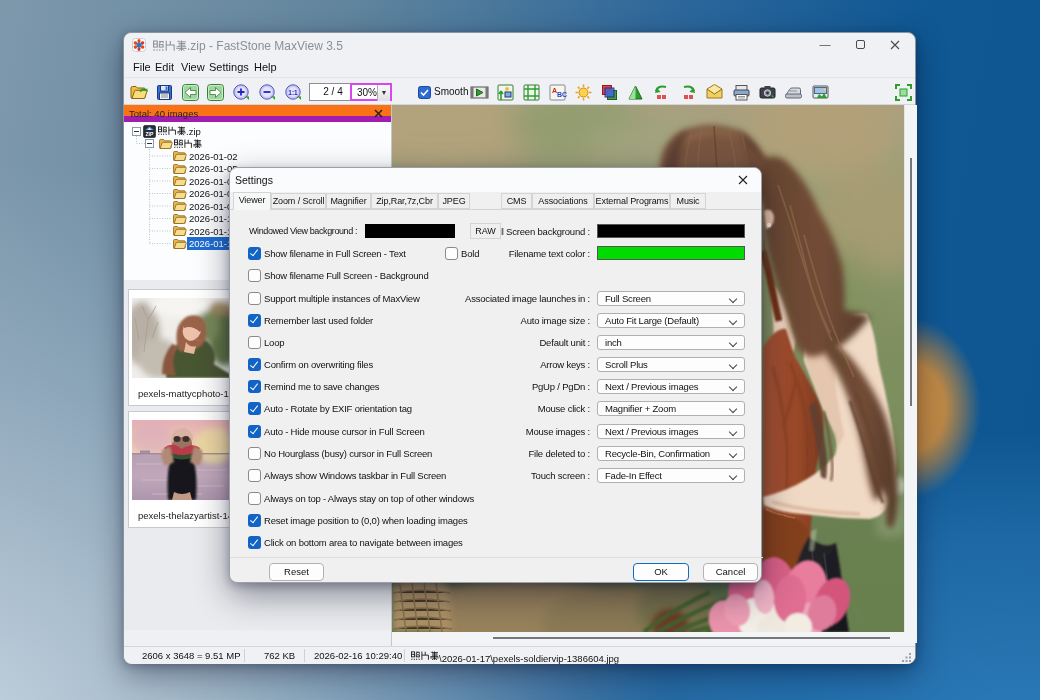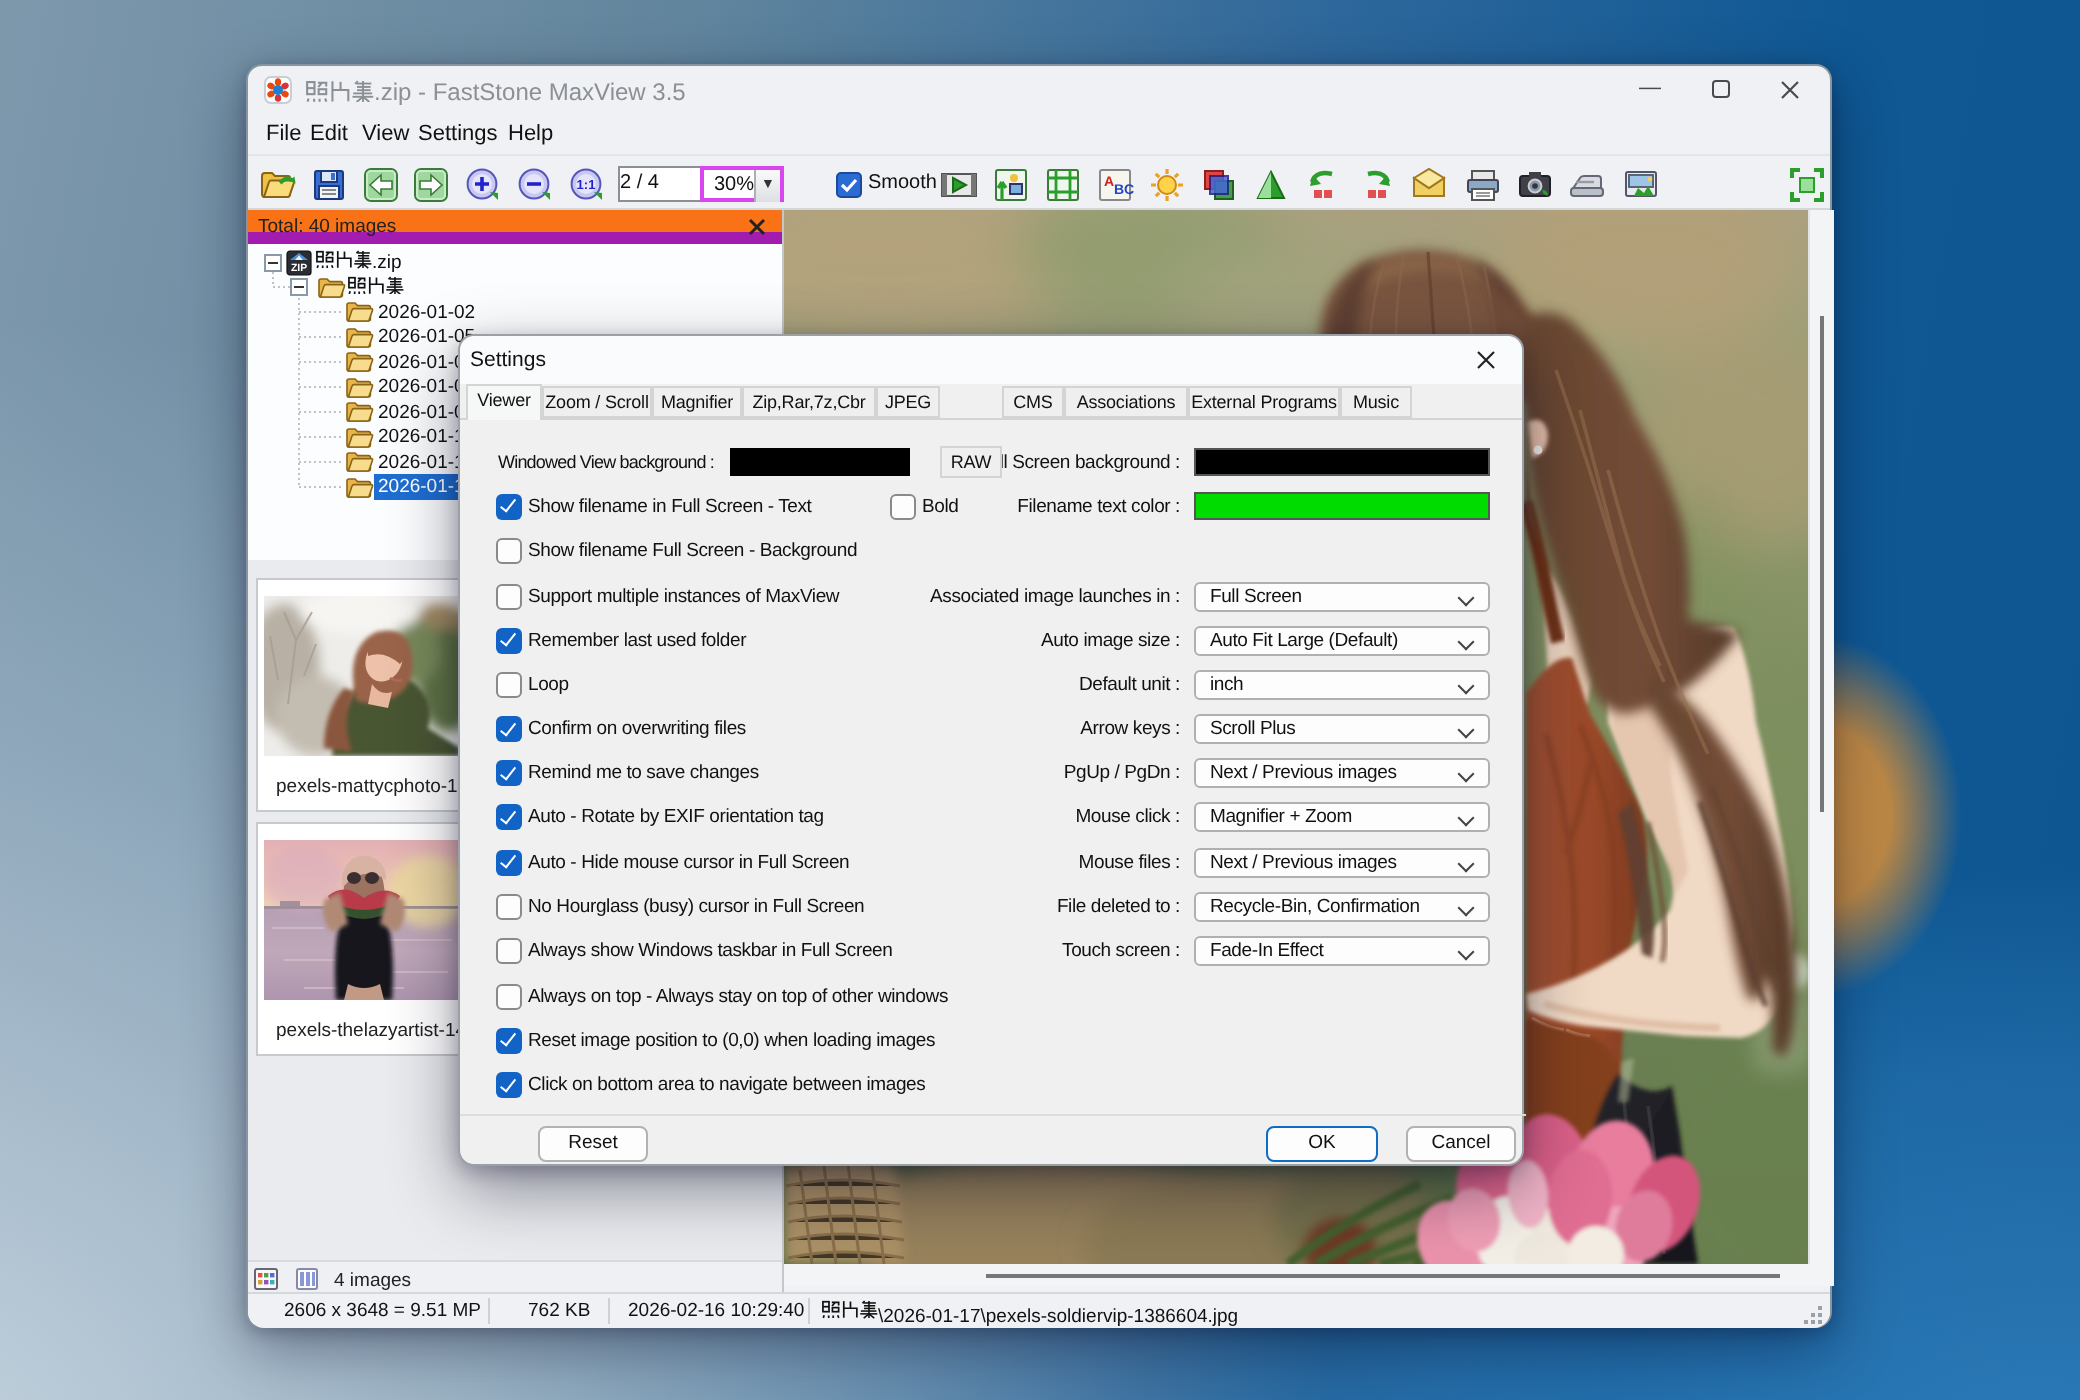--- a/index.html
+++ b/index.html
@@ -10,21 +10,21 @@
 radial-gradient(ellipse 1000px 800px at -5% 105%, rgba(205,218,229,.9) 0%, rgba(172,192,209,.45) 45%, rgba(172,192,209,0) 72%),
 linear-gradient(100deg,#7e98ac 0%, #61859d 30%, #2d679b 58%, #0f5894 80%, #0e5691 100%);}
 .abs{position:absolute;}
 #win{left:123px;top:32px;width:793px;height:632px;background:#eff1f4;border-radius:8px;
 border:1px solid #8795a1;box-shadow:0 10px 30px rgba(0,0,30,.38),0 2px 8px rgba(0,0,30,.22);}
 #titlebar{left:0;top:0;width:100%;height:24px;font-size:12px;color:#8b9096;}
 .capbtn{top:0;width:34px;height:24px;color:#4a4a4a;font-size:11px;text-align:center;line-height:23px;}
 #menubar{left:0;top:24px;width:100%;height:20px;font-size:11px;color:#111;}
 #menubar span{position:absolute;top:4px;}
 #toolbar{left:0;top:44px;width:100%;height:28px;border-top:1px solid #e3e5e8;border-bottom:1px solid #d4d7da;background:#eff1f4;}
-#pagebox{left:185px;top:5px;width:48px;height:18px;background:#fff;border:1px solid #8a9096;font-size:10px;text-align:left;line-height:16px;color:#111;}
+#pagebox{left:185px;top:5px;width:48px;height:18px;background:#fff;border:1px solid #8a9096;font-size:10px;text-align:center;line-height:16px;color:#111;}
 #zoombox{left:226px;top:5px;width:42px;height:18px;background:#fff;border:2px solid #d946ef;font-size:10px;color:#111;}
 #zoomdrop{right:0;top:0;width:13px;height:16px;background:linear-gradient(#fafafa,#dde0e4);border-left:1px solid #aab0b6;font-size:7px;text-align:center;line-height:15px;color:#333;}
 #smoothlbl{left:310px;top:8px;font-size:10px;color:#111;}
 #lpanel{left:0;top:72px;width:268px;height:542px;background:#eef0f3;border-right:1px solid #c3c8cd;font-size:9.5px;}
 #lphead{left:0;top:0;width:100%;height:17px;background:#f97316;border-bottom:6px solid #a21caf;color:#222;}
 #tree{left:0;top:17px;width:100%;height:158px;background:#fcfdfe;color:#111;}
 .trow{position:absolute;height:13px;line-height:13px;white-space:nowrap;}
 #thumbs{left:0;top:175px;width:100%;height:350px;background:#e9ebee;}
 .tcell{position:absolute;left:4px;width:106px;background:#fff;border:1px solid #c6c9cd;}
 .tcap{position:absolute;left:9px;bottom:6px;font-size:9.5px;color:#222;white-space:nowrap;overflow:hidden;width:92px;}
@@ -397,40 +397,20 @@
 <ellipse cx="54" cy="19" rx="3.5" ry="3" fill="#3a2e30"></ellipse>
 <path d="M32,28 Q40,21 50,29 Q60,22 68,28 Q64,38 50,36 Q36,38 32,28 Z" fill="#b93a49"></path>
 <path d="M33,30 Q50,40 67,30 L66,34 Q50,45 34,34 Z" fill="#35502e"></path>
 <path d="M34,46 Q28,40 30,30 L38,26 L42,42 Z" fill="#b08a74" filter="url(#b1)"></path>
 <path d="M66,46 Q72,40 70,30 L62,26 L58,42 Z" fill="#b08a74" filter="url(#b1)"></path>
 <path d="M40,80 L42,72 Q50,76 58,72 L60,80 Z" fill="#c09a84"></path>
 </g>
 </svg>
           <div class="tcap">pexels-thelazyartist-14.</div>
         </div>
-</div>
-<div id="lpfoot" class="abs">
-<svg class="abs" style="left:3px;top:3px" width="12" height="11" viewBox="0 0 12 11">
-          <rect x="0.5" y="0.5" width="11" height="10" rx="1" fill="#f8f8f8" stroke="#667"></rect>
-          <g>
-            <rect x="2" y="2.5" width="2.2" height="2.2" fill="#e05050"></rect>
-            <rect x="5" y="2.5" width="2.2" height="2.2" fill="#50a050"></rect>
-            <rect x="8" y="2.5" width="2.2" height="2.2" fill="#5070d0"></rect>
-            <rect x="2" y="6" width="2.2" height="2.2" fill="#d0a030"></rect>
-            <rect x="5" y="6" width="2.2" height="2.2" fill="#9050c0"></rect>
-            <rect x="8" y="6" width="2.2" height="2.2" fill="#40b0b0"></rect>
-          </g>
-        </svg>
-<svg class="abs" style="left:24px;top:3px" width="11" height="11" viewBox="0 0 11 11">
-          <rect x="0.5" y="0.5" width="10" height="10" rx="1" fill="#fff" stroke="#88a"></rect>
-          <rect x="2" y="2" width="2" height="7" fill="#8898d8"></rect>
-          <rect x="5" y="2" width="2" height="7" fill="#8898d8"></rect>
-          <rect x="8" y="2" width="1.5" height="7" fill="#8898d8"></rect>
-        </svg>
-<span class="abs" style="left:43px;top:3.5px;">4 images</span>
 </div>
 </div>
 <div id="imgarea" class="abs"><svg width="512" height="527" viewBox="0 0 512 527">
 <defs>
 <linearGradient id="pbg" x1="0" y1="0" x2="0" y2="1">
 <stop offset="0" stop-color="#aba080"></stop>
             <stop offset="0.13" stop-color="#9aa078"></stop>
 <stop offset="0.35" stop-color="#879466"></stop>
             <stop offset="0.62" stop-color="#75875a"></stop>
 <stop offset="1" stop-color="#5f764b"></stop>
@@ -676,21 +656,21 @@
       <div class="rlab" style="left:205px;top:104.5px;">Auto image size :</div>
       <div class="drop" style="top:102.5px;">Auto Fit Large (Default)</div>
       <div class="rlab" style="left:205px;top:127.0px;">Default unit :</div>
       <div class="drop" style="top:125.0px;">inch</div>
       <div class="rlab" style="left:205px;top:149.0px;">Arrow keys :</div>
       <div class="drop" style="top:147.0px;">Scroll Plus</div>
       <div class="rlab" style="left:205px;top:171.0px;">PgUp / PgDn :</div>
       <div class="drop" style="top:169.0px;">Next / Previous images</div>
       <div class="rlab" style="left:205px;top:193.0px;">Mouse click :</div>
       <div class="drop" style="top:191.0px;">Magnifier + Zoom</div>
-      <div class="rlab" style="left:205px;top:215.5px;">Mouse files :</div>
+      <div class="rlab" style="left:205px;top:215.5px;">Mouse images :</div>
       <div class="drop" style="top:213.5px;">Next / Previous images</div>
       <div class="rlab" style="left:205px;top:238.0px;">File deleted to :</div>
       <div class="drop" style="top:236.0px;">Recycle-Bin, Confirmation</div>
       <div class="rlab" style="left:205px;top:260.0px;">Touch screen :</div>
       <div class="drop" style="top:258.0px;">Fade-In Effect</div>
     </div>
 <div class="abs" style="left:0;top:389px;width:533px;height:1px;background:#dddddd;"></div>
 <div class="btn abs" style="left:4px;top:395px;width:55px;margin-left:35px;">Reset</div>
 <div class="btn def abs" style="left:403px;top:395px;width:56px;">OK</div>
 <div class="btn abs" style="left:473px;top:395px;width:55px;">Cancel</div>

